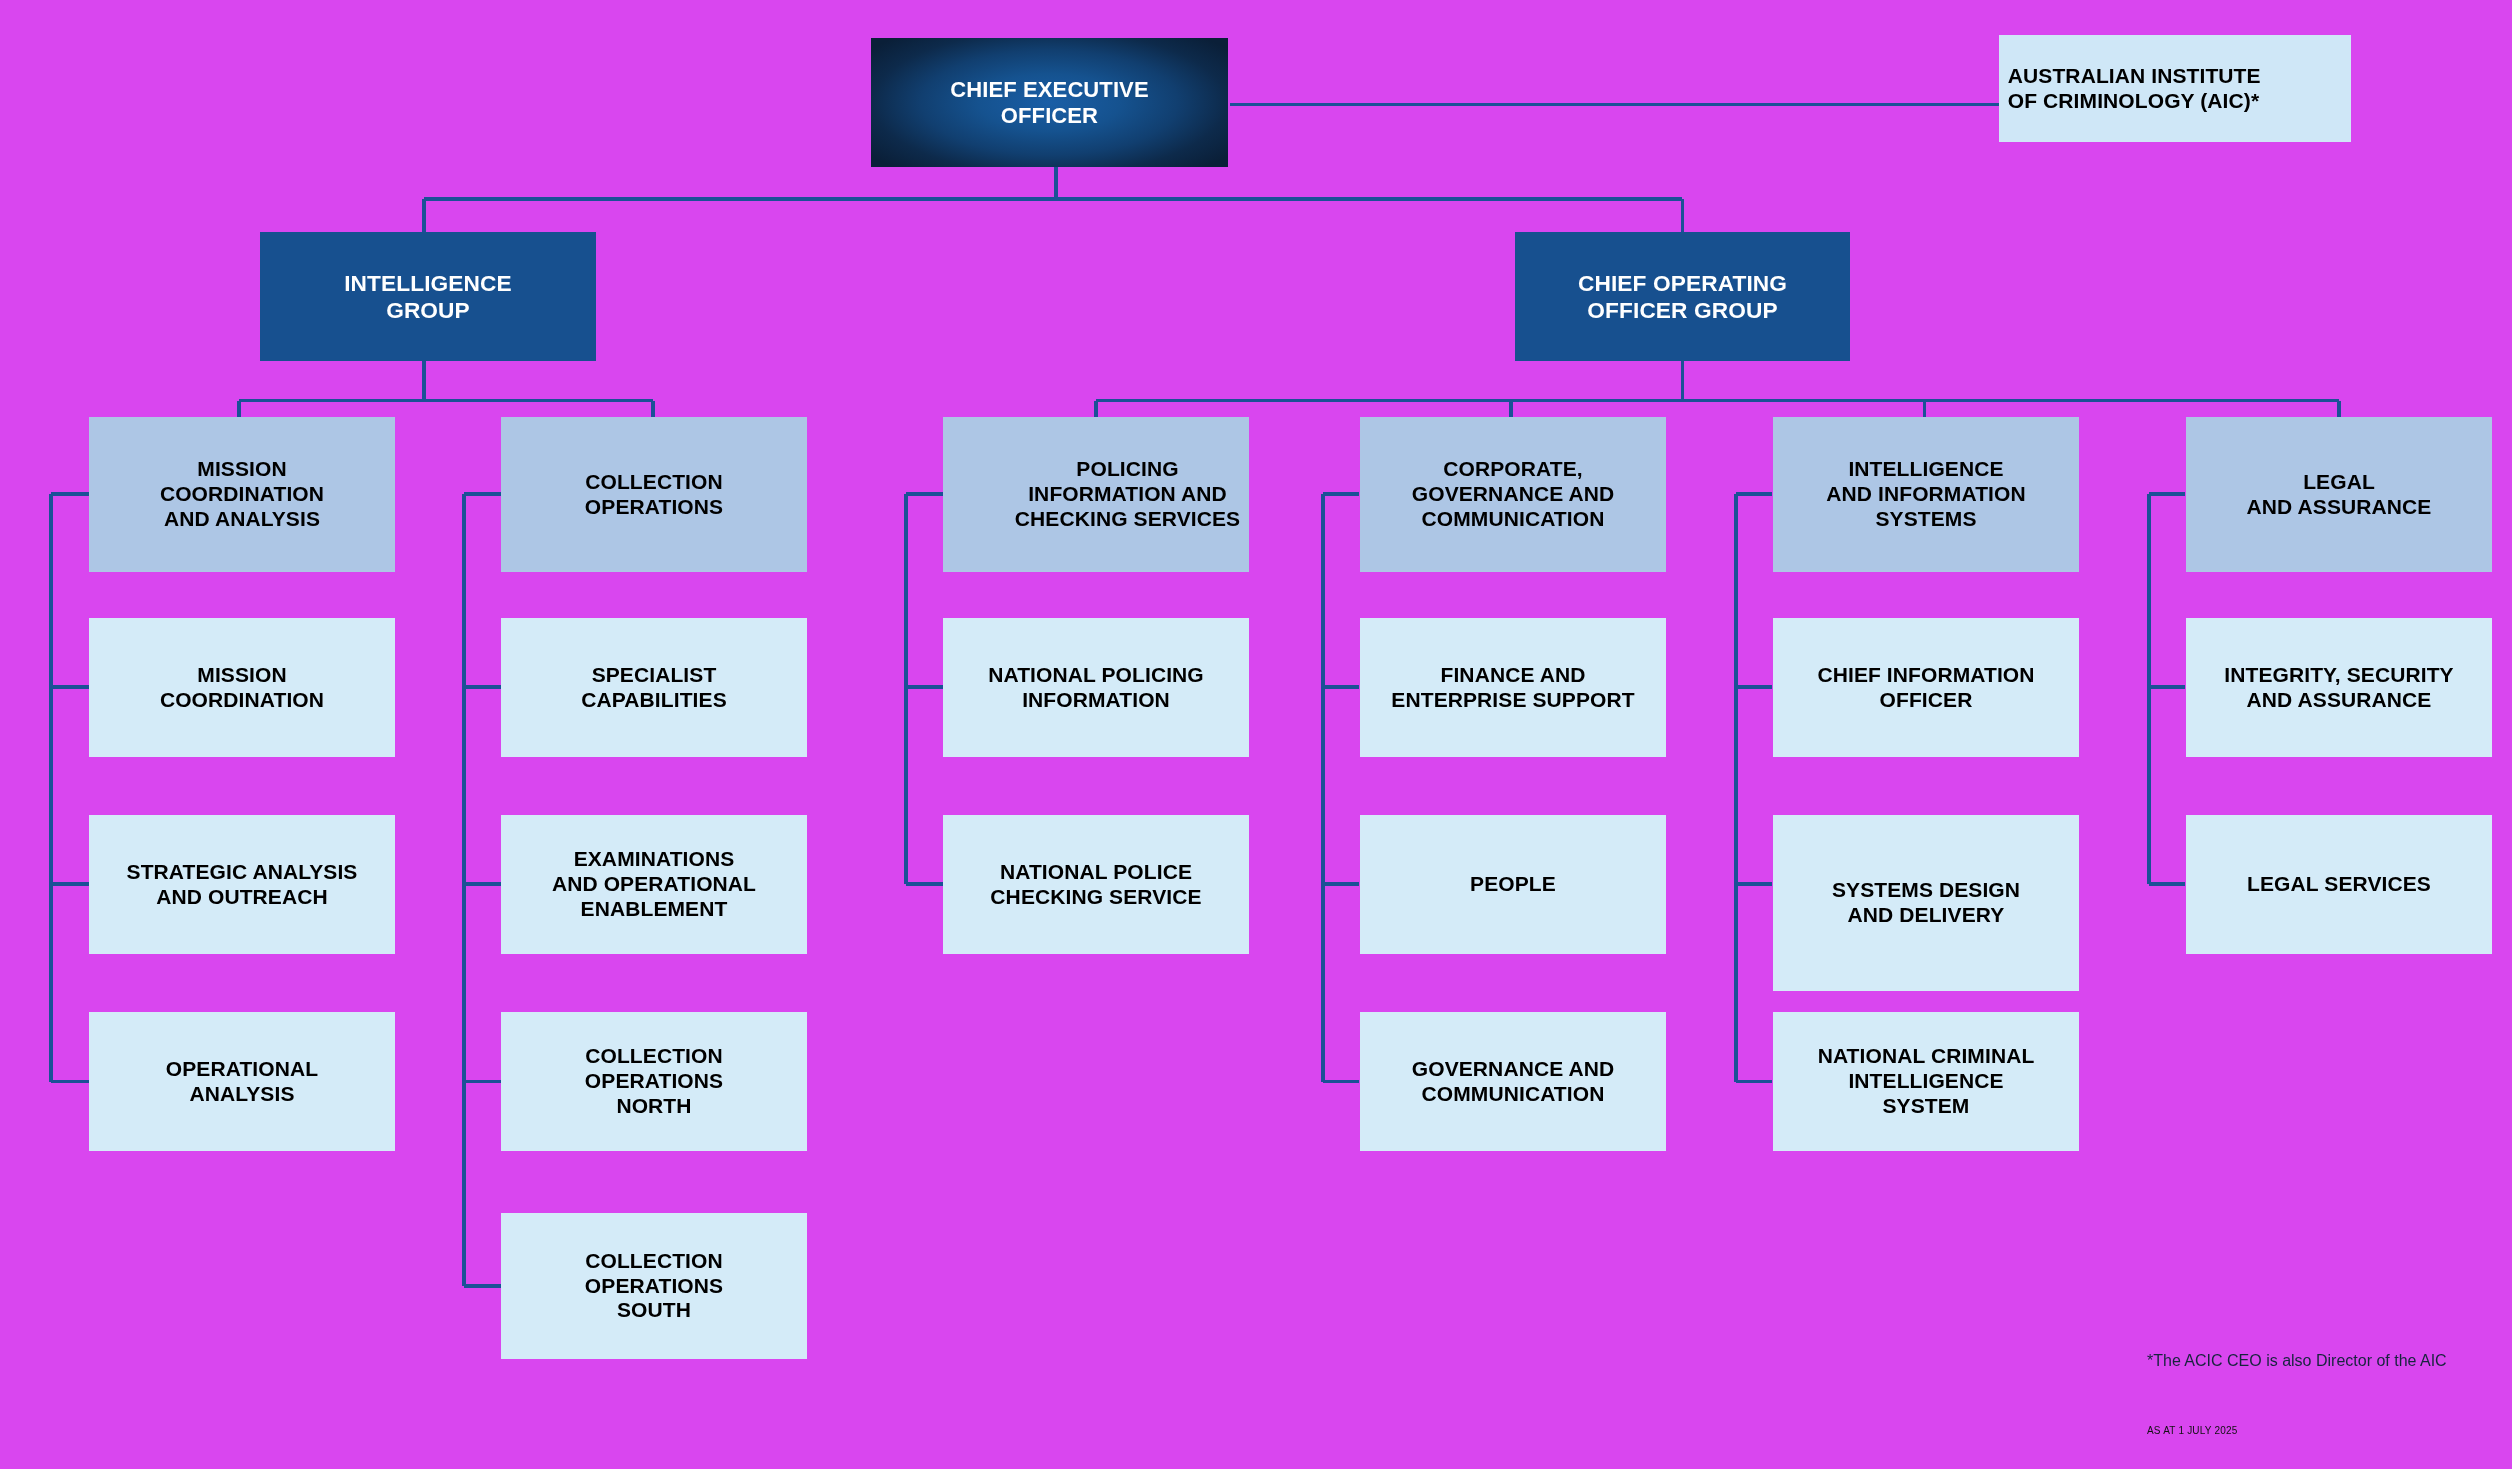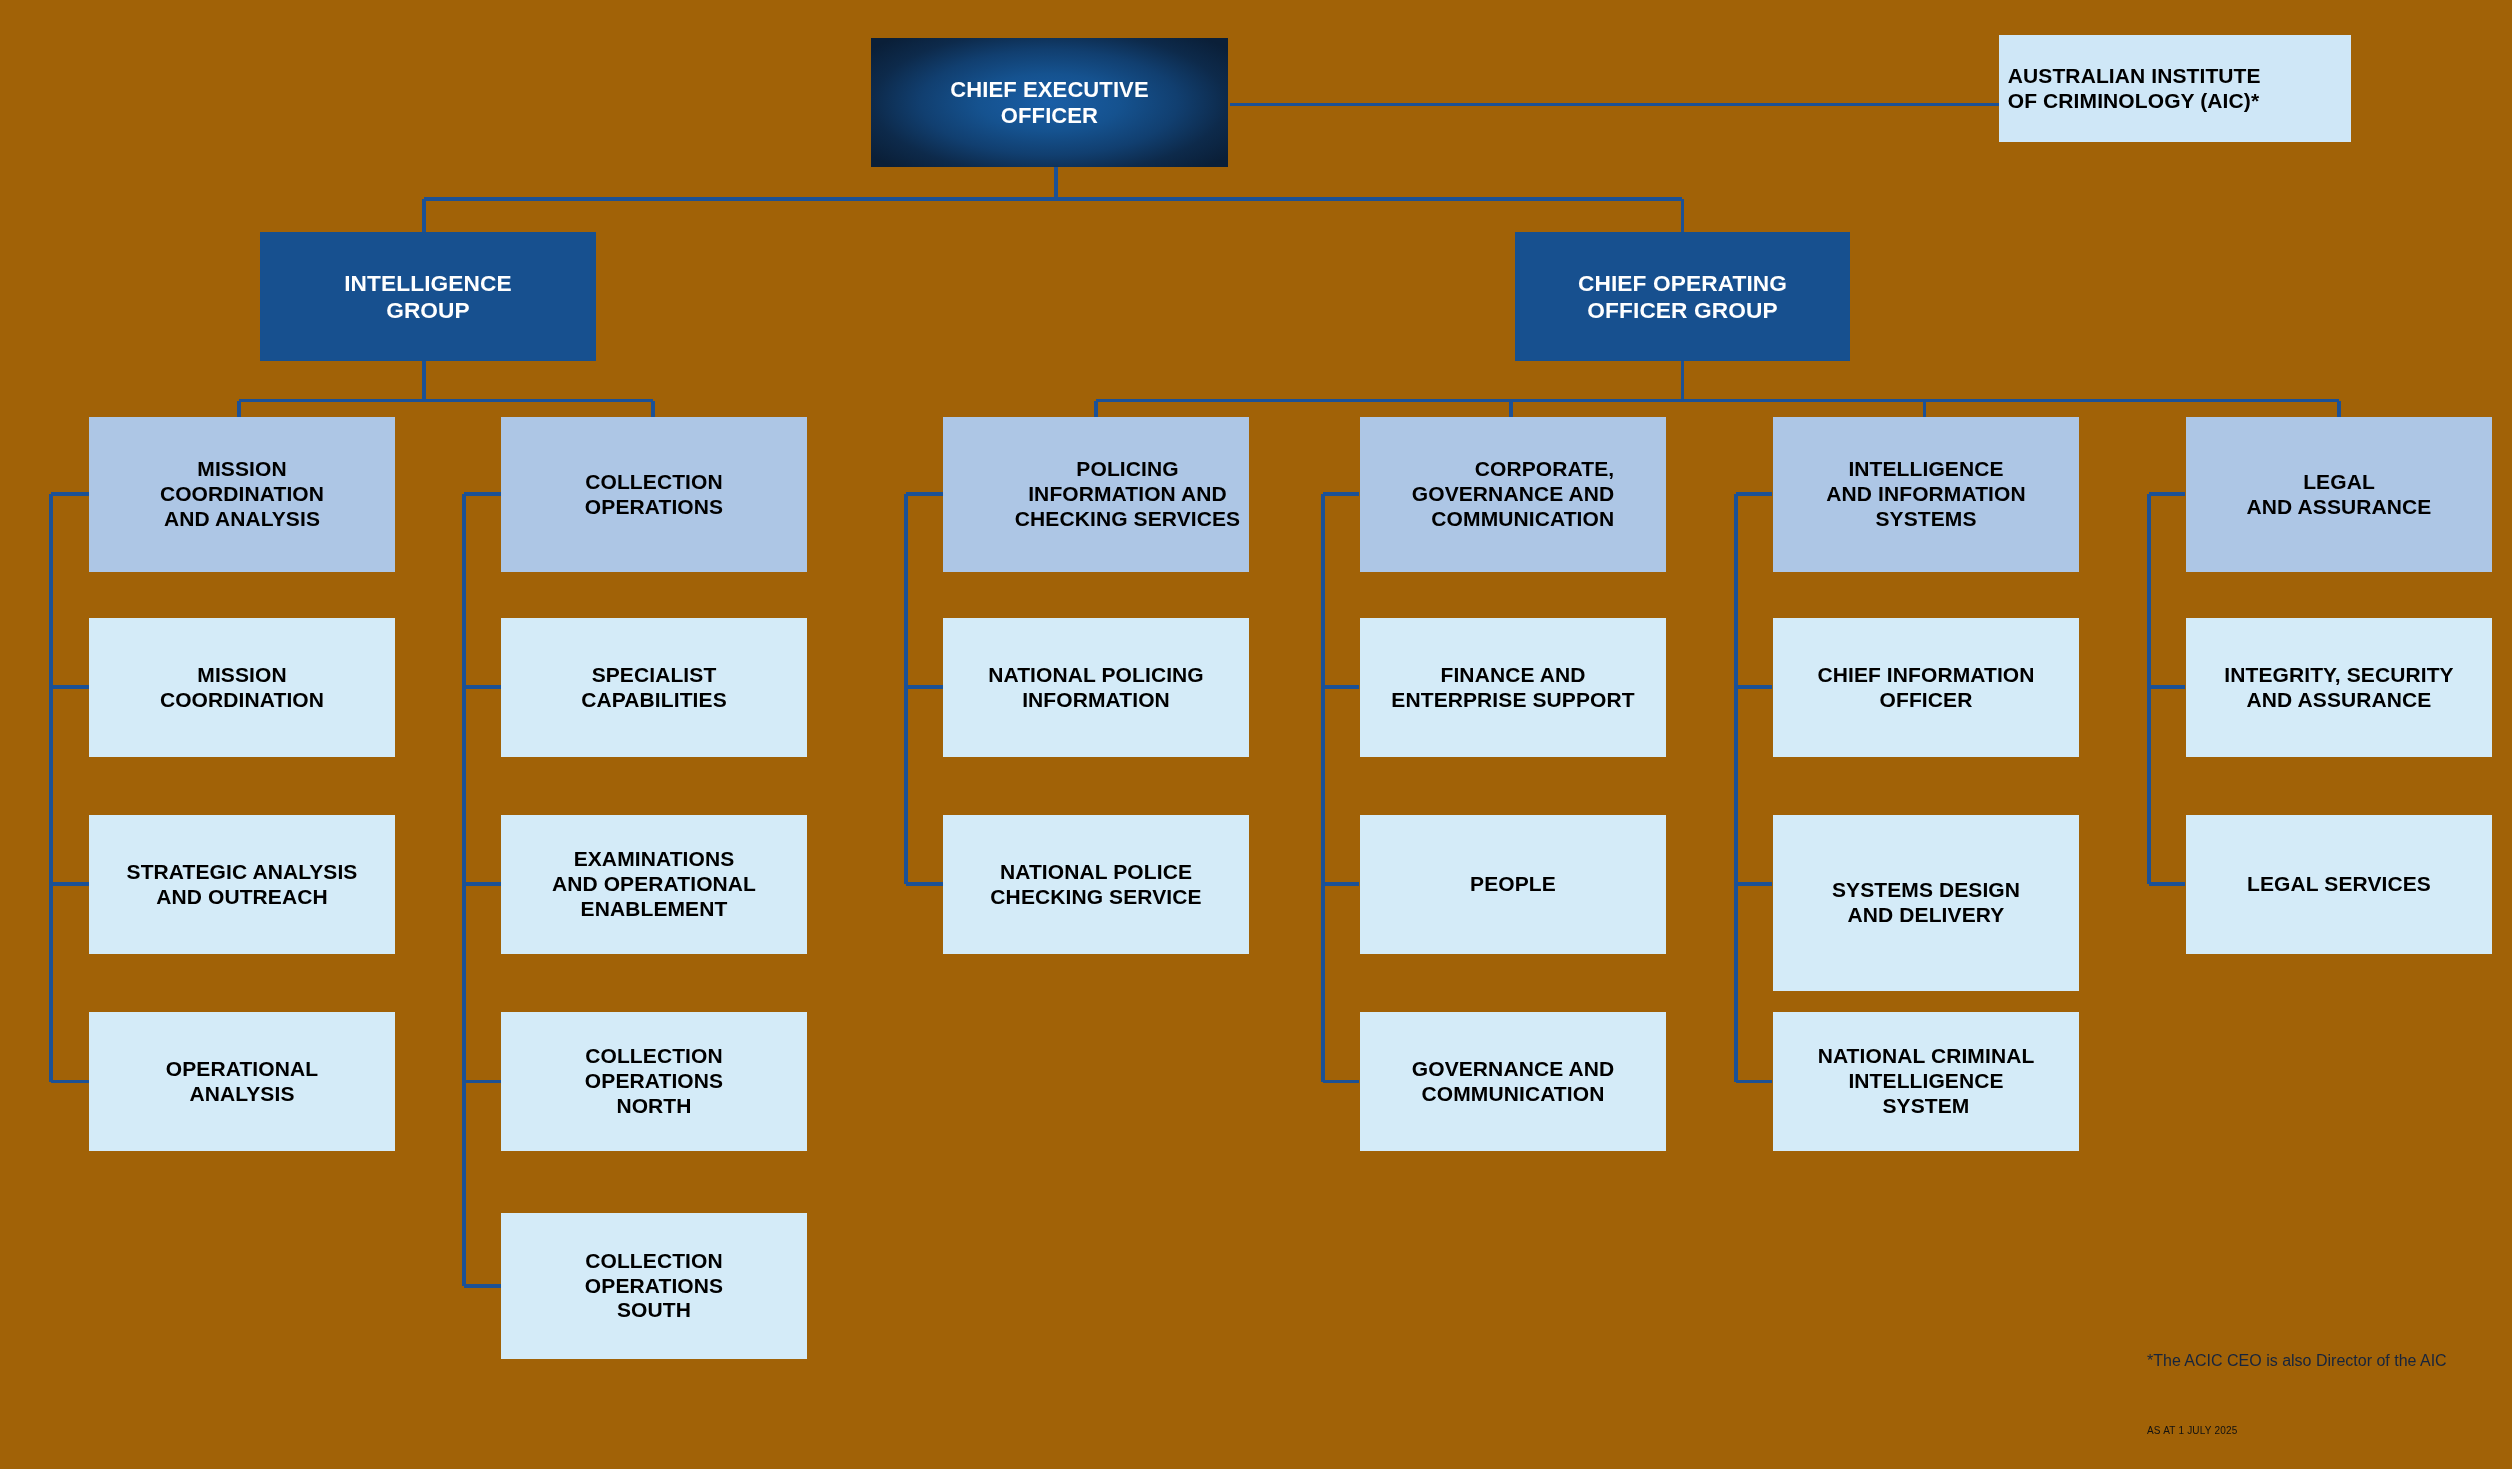--- a/index.html
+++ b/index.html
@@ -9,21 +9,21 @@
     background: #ffffff;
   }
   body {
     font-family: "Liberation Sans", sans-serif;
     -webkit-font-smoothing: antialiased;
   }
   #chart {
     position: relative;
     width: 2512px;
     height: 1469px;
-    background: #a16207;
+    background: #d946ef;
     overflow: hidden;
   }
   #wires {
     position: absolute;
     left: 0;
     top: 0;
     width: 2512px;
     height: 1469px;
     pointer-events: none;
   }
@@ -201,21 +201,21 @@
     <span class="lbl">COLLECTION
 OPERATIONS</span>
   </div>
 
   <div class="node lvl-div" style="left:943px; top:417px; width:306px; height:155px;justify-content:flex-end;">
     <span class="lbl">POLICING
 INFORMATION AND
 CHECKING SERVICES</span>
   </div>
 
-  <div class="node lvl-div" style="left:1360px; top:417px; width:306px; height:155px;text-align:right;">
+  <div class="node lvl-div" style="left:1360px; top:417px; width:306px; height:155px;">
     <span class="lbl">CORPORATE,
 GOVERNANCE AND
 COMMUNICATION</span>
   </div>
 
   <div class="node lvl-div" style="left:1773px; top:417px; width:306px; height:155px;">
     <span class="lbl">INTELLIGENCE
 AND INFORMATION
 SYSTEMS</span>
   </div>

